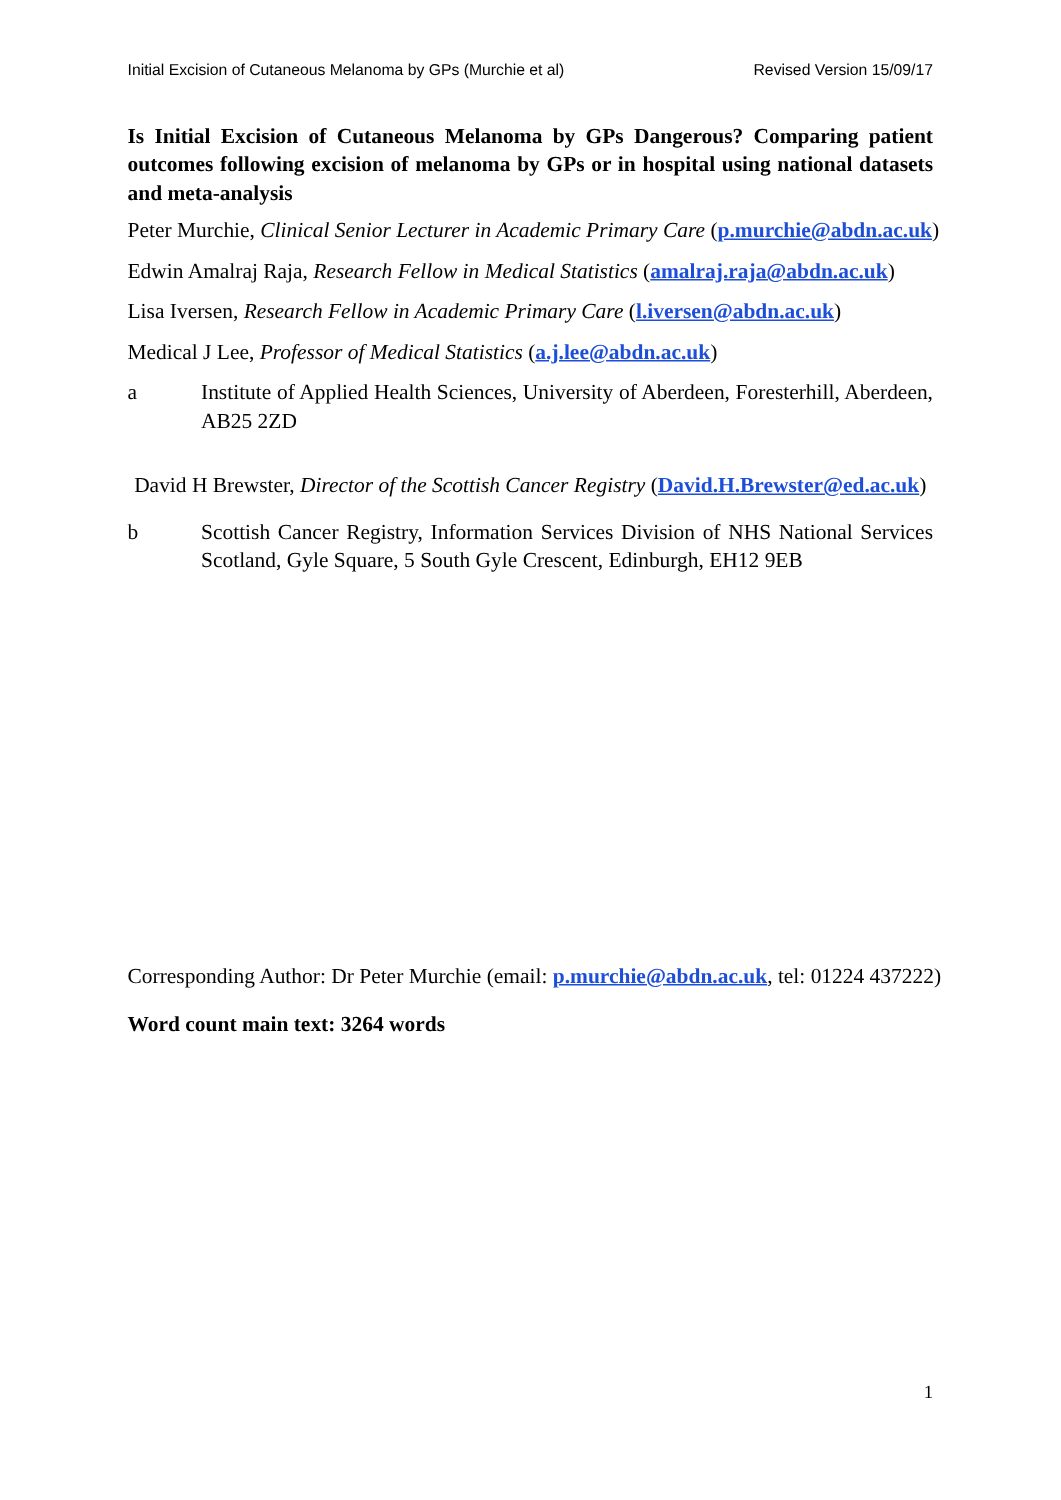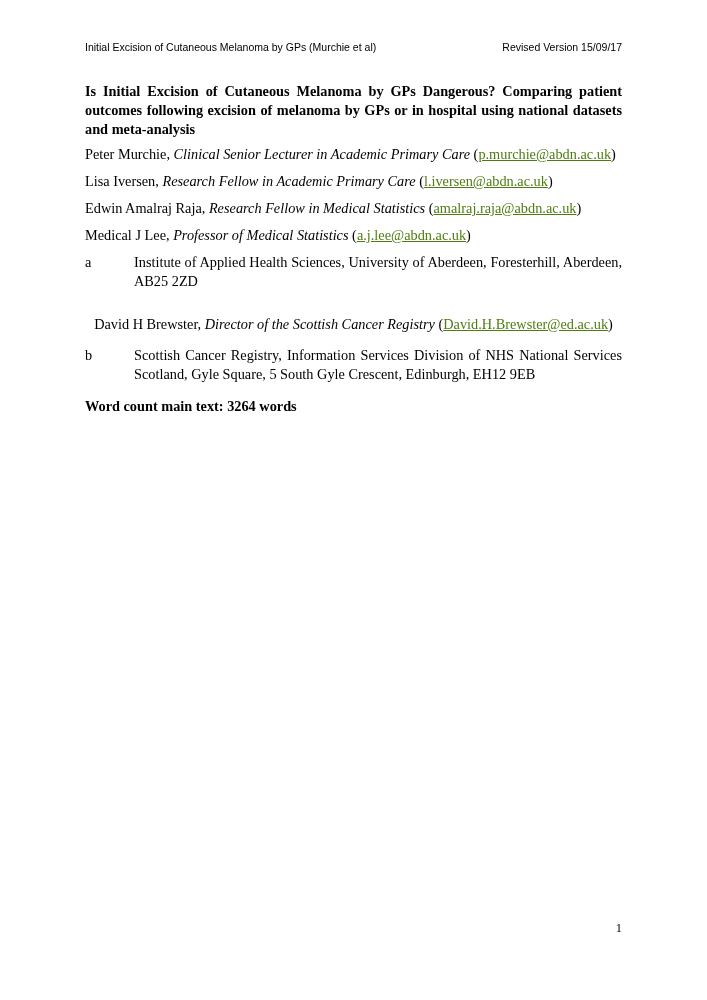--- a/index.html
+++ b/index.html
@@ -43,23 +43,24 @@
   .byline {
     margin-bottom: 9px;
     white-space: nowrap;
   }
   p.author {
     margin-bottom: 8px;
     white-space: nowrap;
   }
   .role { font-style: italic; }
   a.email {
-    color: #4d7c0f;
+    color: #1d4ed8;
     text-decoration: underline;
     cursor: pointer;
+    font-weight: bold;
   }
   sup {
     font-size: 9px;
     line-height: 0;
     vertical-align: super;
   }
   .affil {
     display: flex;
     margin-bottom: 8px;
   }
@@ -93,38 +94,39 @@
     <span>Revised Version 15/09/17</span>
   </div>
 
   <div class="content">
 
     <p class="title">Is Initial Excision of Cutaneous Melanoma by GPs Dangerous? Comparing patient outcomes following excision of melanoma by GPs or in hospital using national datasets and meta-analysis</p>
 
 
     <p class="author"><span>Peter Murchie</span><span>, </span><span class="role">Clinical Senior Lecturer in Academic Primary Care</span><span> (</span><a class="email">p.murchie@abdn.ac.uk</a><span>)</span></p>
 
+    <p class="author"><span>Edwin Amalraj Raja</span><span>, </span><span class="role">Research Fellow in Medical Statistics</span><span> (</span><a class="email">amalraj.raja@abdn.ac.uk</a><span>)</span></p>
+
     <p class="author"><span>Lisa Iversen</span><span>, </span><span class="role">Research Fellow in Academic Primary Care</span><span> (</span><a class="email">l.iversen@abdn.ac.uk</a><span>)</span></p>
-
-    <p class="author"><span>Edwin Amalraj Raja</span><span>, </span><span class="role">Research Fellow in Medical Statistics</span><span> (</span><a class="email">amalraj.raja@abdn.ac.uk</a><span>)</span></p>
 
     <p class="author"><span>Medical J Lee</span><span>, </span><span class="role">Professor of Medical Statistics</span><span> (</span><a class="email">a.j.lee@abdn.ac.uk</a><span>)</span></p>
 
     <div class="affil">
       <span class="marker">a</span>
       <span class="affil-text">Institute of Applied Health Sciences, University of Aberdeen, Foresterhill, Aberdeen, AB25 2ZD</span>
     </div>
 
     <p class="author brewster"><span>David H Brewster</span><span>, </span><span class="role">Director of the Scottish Cancer Registry</span><span> (</span><a class="email">David.H.Brewster@ed.ac.uk</a><span>)</span></p>
 
     <div class="affil affil-b">
       <span class="marker">b</span>
       <span class="affil-text">Scottish Cancer Registry, Information Services Division of NHS National Services Scotland, Gyle Square, 5 South Gyle Crescent, Edinburgh, EH12 9EB</span>
     </div>
 
+    <p class="corresponding"><span>Corresponding Author: Dr Peter Murchie (email: </span><a class="email">p.murchie@abdn.ac.uk</a><span>, tel: 01224 437222)</span></p>
 
     <p class="word-count">Word count main text: 3264 words</p>
 
   </div>
 
   <div class="pagenum">1</div>
 
 </div>
 
 </body></html>

